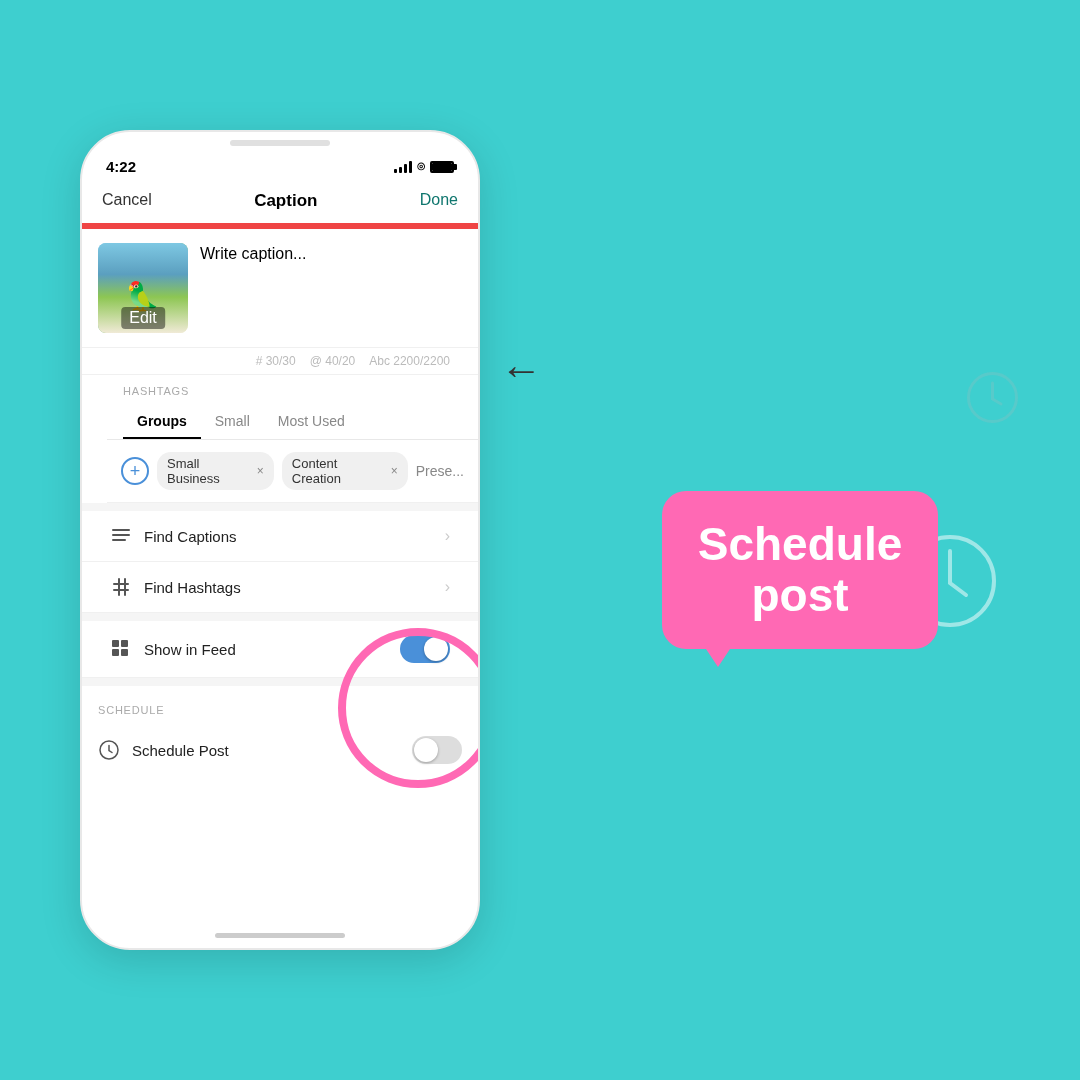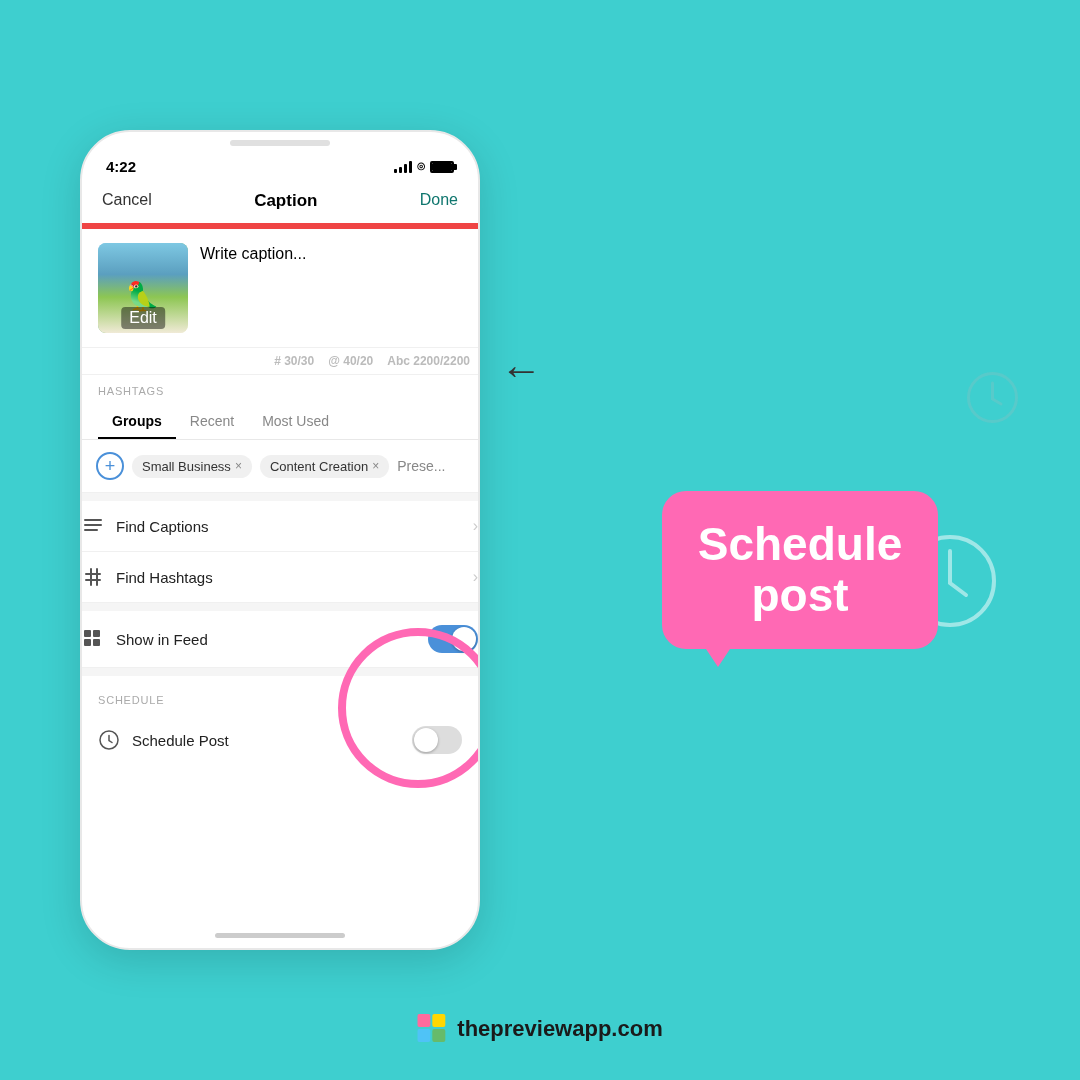--- a/index.html
+++ b/index.html
@@ -178,30 +178,30 @@
       color: #000000;
       font-size: 16px;
       padding-top: 2px;
     }
 
     
     .stats-row {
       display: flex;
       justify-content: flex-end;
       gap: 14px;
-      padding: 6px 8px;
+      padding: 6px 28px;
       font-size: 12px;
       color: #bbb;
       border-bottom: 1px solid #f0f0f0;
-      font-weight: bold;
     }
 
     
     .hashtags-section {
       padding: 10px 0 0;
+      margin-left: 25px;
     }
 
     .hashtags-label {
       font-size: 11px;
       color: #aaa;
       letter-spacing: 0.8px;
       padding: 0 16px 8px;
     }
 
     
@@ -276,21 +276,21 @@
 
     .menu-divider {
       height: 8px;
       background: #f5f5f5;
     }
 
     .menu-item {
       display: flex;
       align-items: center;
       justify-content: space-between;
-      padding: 14px 0;
+      padding: 14px 28px;
       border-bottom: 1px solid #f0f0f0;
       cursor: pointer;
     }
 
     .menu-item-left {
       display: flex;
       align-items: center;
       gap: 12px;
     }
 
@@ -534,21 +534,21 @@
         <span># 30/30</span>
         <span>@ 40/20</span>
         <span>Abc 2200/2200</span>
       </div>
 
       <div class="hashtags-section">
         <div class="hashtags-label">HASHTAGS</div>
 
         <div class="tabs-row">
           <div class="tab-item active">Groups</div>
-          <div class="tab-item">Recent</div>
+          <div class="tab-item">Small</div>
           <div class="tab-item">Most Used</div>
         </div>
 
         <div class="tags-row">
           <div class="add-btn">+</div>
           <div class="tag-chip">
             <span>Small Business</span>
             <span class="tag-x">×</span>
           </div>
           <div class="tag-chip">
@@ -658,24 +658,14 @@
 
     <div style="position:absolute;bottom:220px;right:60px;">
       <svg width="55" height="55" viewBox="0 0 55 55" fill="none">
         <circle cx="27.5" cy="27.5" r="24" stroke="rgba(100,200,200,0.7)" stroke-width="3"></circle>
         <path d="M27.5 13V29L36 34" stroke="rgba(100,200,200,0.7)" stroke-width="3" stroke-linecap="round"></path>
       </svg>
     </div>
 
   </div>
 
-  <div class="brand-footer">
-
-    <svg class="brand-logo" viewBox="0 0 30 30">
-      <rect x="0" y="0" width="13" height="13" rx="2" fill="#FF6B9D"></rect>
-      <rect x="15" y="0" width="13" height="13" rx="2" fill="#FFD700"></rect>
-      <rect x="0" y="15" width="13" height="13" rx="2" fill="#4FC3F7"></rect>
-      <rect x="15" y="15" width="13" height="13" rx="2" fill="#66BB6A"></rect>
-    </svg>
-    <span class="brand-text">thepreviewapp.com</span>
-  </div>
 
 </div>
 
 </body></html>

